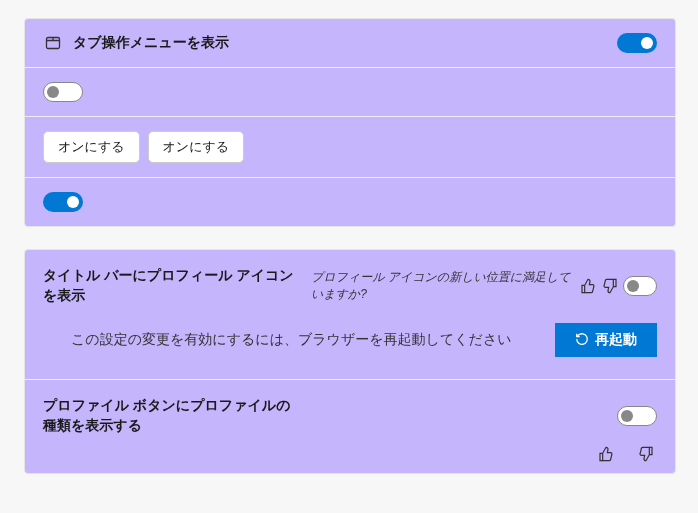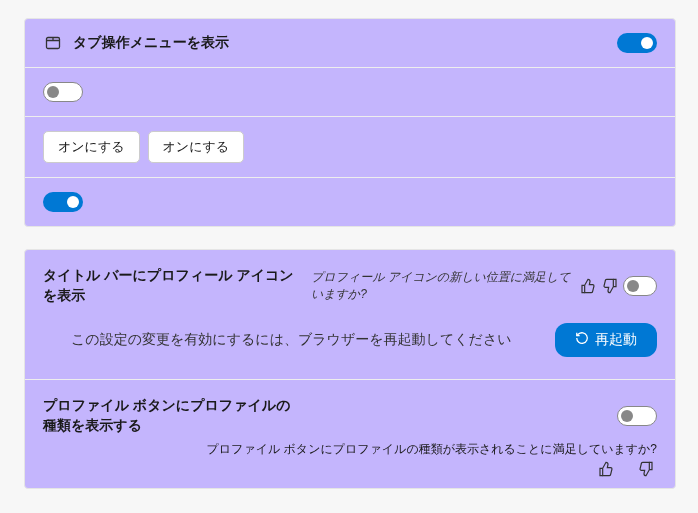--- a/index.html
+++ b/index.html
@@ -123,27 +123,28 @@
     flex: 1;
     font-size: 14px;
     color: #333;
     font-weight: 400;
   }
   .restart-btn {
     background: #0078d4;
     color: #fff;
     border: none;
     padding: 8px 20px;
-    border-radius: 12px;
-    font-size: 14px;
-    cursor: pointer;
-    display: flex;
-    align-items: flex-start;
+    border-radius: 0;
+    font-size: 14px;
+    cursor: pointer;
+    display: flex;
+    align-items: flex-end;
     gap: 6px;
     font-family: inherit;
+    font-weight: bold;
   }
   .separator { border-top: 1px solid #eee; margin: 4px 0 0 0; }
   .feedback-row {
     display: flex;
     align-items: center;
     justify-content: flex-end;
     padding: 0 18px 8px 18px;
     gap: 18px;
   }
   .ques-right {
@@ -237,21 +238,20 @@
 
     <div class="separator"></div>
 
     <div class="profheader">
       <div class="title">プロファイル ボタンにプロファイルの種類を表示する</div>
       <div class="spacer"></div>
       <div class="toggle off">
           <div class="knob"></div>
         </div>
     </div>
-    <div class="ques-right">プロファイル ボタンにプロファイルの種類が表示されることに満足していますか?</div>
     <div class="feedback-row">
       <div class="thumb">
         <svg width="16" height="16" viewBox="0 0 24 24" fill="none" stroke="currentColor" stroke-width="1.8">
             <path d="M7 22V11l5-9c1.5 0 3 1 3 3l-1 5h5c1 0 2 1 2 2l-2 8c0 1-1 2-2 2H7z"></path>
             <path d="M7 11H3v11h4"></path>
           </svg>
       </div>
       <div class="thumb">
         <svg width="16" height="16" viewBox="0 0 24 24" fill="none" stroke="currentColor" stroke-width="1.8">
             <path d="M17 2v11l-5 9c-1.5 0-3-1-3-3l1-5H5c-1 0-2-1-2-2l2-8c0-1 1-2 2-2h10z"></path>

